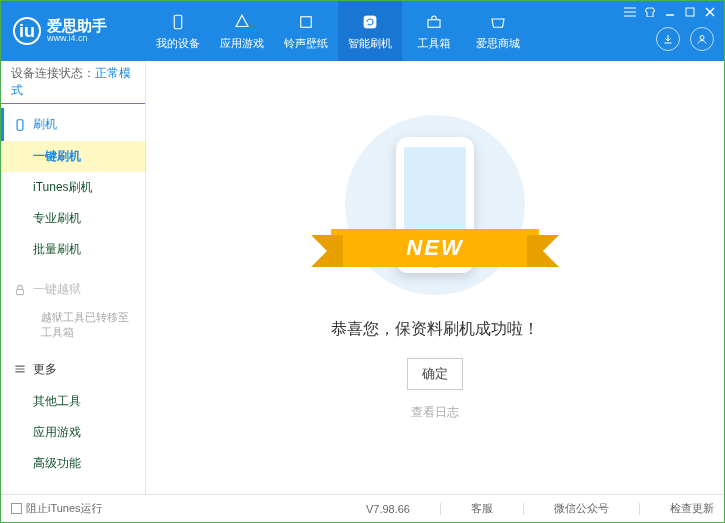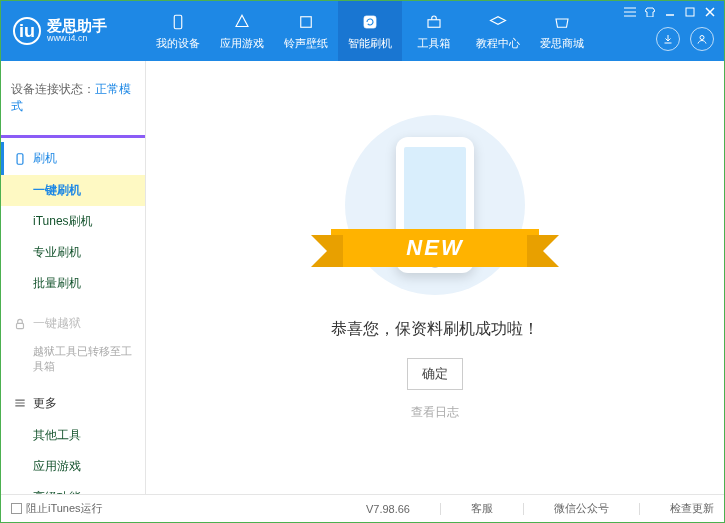--- a/index.html
+++ b/index.html
@@ -15,30 +15,30 @@
 .nav-item.active { background: #1976d2; }
 .nav-icon { width: 20px; height: 20px; display: flex; align-items: center; justify-content: center; }
 .nav-icon svg { width: 18px; height: 18px; fill: #fff; stroke: #fff; }
 .header-controls { position: absolute; top: 4px; right: 6px; display: flex; gap: 4px; font-size: 10px; align-items: center; }
 .win-btn { width: 16px; height: 14px; display: flex; align-items: center; justify-content: center; cursor: pointer; }
 .header-right { position: absolute; right: 10px; bottom: 10px; display: flex; gap: 10px; }
 .circle-btn { width: 24px; height: 24px; border: 1.5px solid rgba(255,255,255,.7); border-radius: 50%; display: flex; align-items: center; justify-content: center; cursor: pointer; }
 .circle-btn svg { width: 12px; height: 12px; stroke: #fff; fill: none; }
 .body { display: flex; height: 433px; }
 .sidebar { width: 145px; border-right: 1px solid #e5e5e5; display: flex; flex-direction: column; font-size: 12px; overflow: hidden; }
-.status-bar { padding: 20px 10px; border-bottom: 3px solid #8b5cf6; color: #666; }
+.status-bar { padding: 4px 10px; border-bottom: 1px solid #8b5cf6; color: #666; }
 .status-bar .val { color: #1e88e5; }
 .side-group { padding: 4px 0; }
 .side-head { display: flex; align-items: center; gap: 6px; padding: 8px 12px; color: #333; cursor: pointer; }
 .side-head.active { color: #1e88e5; border-left: 3px solid #1e88e5; padding-left: 9px; }
 .side-head .icon { width: 14px; height: 14px; display: flex; align-items: center; justify-content: center; }
 .side-head .icon svg { width: 14px; height: 14px; }
 .side-item { padding: 7px 12px 7px 32px; color: #14532d; cursor: pointer; }
 .side-item.active { background: #fef9c3; color: #1e88e5; font-weight: bold; }
-.side-note { padding: 4px 12px 4px 32px; color: #aaa; font-size: 11px; line-height: 1.4; }
+.side-note { padding: 4px 12px 4px 32px; color: #aaa; font-size: 11px; line-height: 1.4; margin-left: 8px; }
 .main { flex: 1; display: flex; flex-direction: column; align-items: center; justify-content: center; position: relative; }
 .illustration { width: 180px; height: 180px; background: #e8f2fb; border-radius: 50%; display: flex; align-items: center; justify-content: center; position: relative; margin-top: -20px; }
 .phone { width: 78px; height: 136px; background: #fff; border-radius: 12px; box-shadow: 0 4px 12px rgba(0,0,0,.15); position: relative; }
 .phone::before { content: ""; position: absolute; top: 10px; left: 8px; right: 8px; bottom: 16px; background: #d9eefc; border-radius: 2px; }
 .phone::after { content: ""; position: absolute; bottom: 5px; left: 50%; transform: translateX(-50%); width: 10px; height: 10px; border: 1px solid #ccc; border-radius: 50%; }
 .ribbon { position: absolute; bottom: 28px; left: -14px; right: -14px; margin-top: 40px; }
 .ribbon-body { background: #ffb300; color: #fff; font-weight: bold; font-style: italic; text-align: center; padding: 6px 0; font-size: 22px; letter-spacing: 2px; position: relative; }
 .ribbon-body::before, .ribbon-body::after { content: ""; position: absolute; top: 6px; width: 0; height: 0; border: 16px solid #e8a000; }
 .ribbon-body::before { left: -20px; border-left-color: transparent; }
 .ribbon-body::after { right: -20px; border-right-color: transparent; }
@@ -102,28 +102,20 @@
           <svg viewBox="0 0 24 24">
             <rect x="4" y="9" width="16" height="10" fill="none" stroke-width="1.5"></rect>
             <path d="M9 9V7a3 3 0 0 1 6 0v2" fill="none" stroke-width="1.5"></path>
           </svg>
         </span>
       <span>工具箱</span>
     </div>
     <div class="nav-item">
       <span class="nav-icon">
           <svg viewBox="0 0 24 24">
-            <path d="M2 10 L12 5 L22 10 L12 15 Z" fill="none" stroke-width="1.5"></path>
-          </svg>
-        </span>
-      <span>教程中心</span>
-    </div>
-    <div class="nav-item">
-      <span class="nav-icon">
-          <svg viewBox="0 0 24 24">
             <path d="M4 8h16l-2 11H6Z" fill="none" stroke-width="1.5"></path>
           </svg>
         </span>
       <span>爱思商城</span>
     </div>
   </div>
   <div class="header-right">
     <div class="circle-btn">
         <svg viewBox="0 0 24 24">
           <path d="M12 4v12M7 11l5 5 5-5M5 20h14" stroke-width="2"></path>

